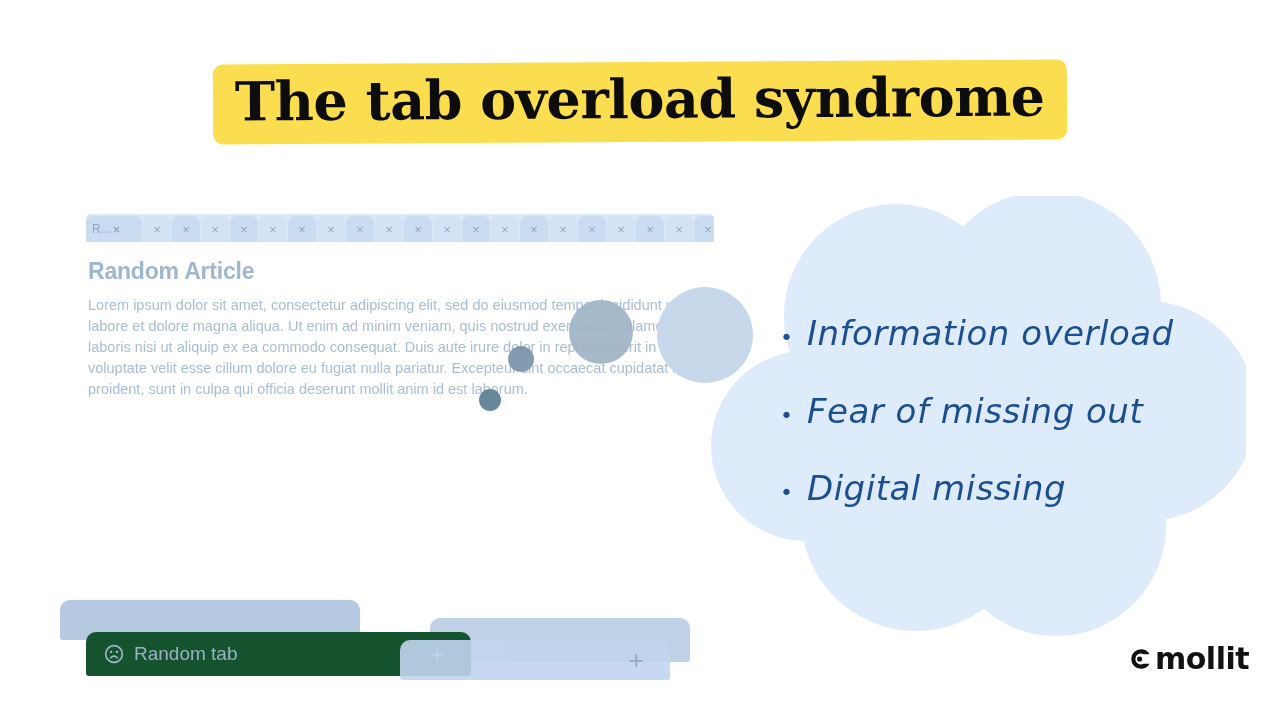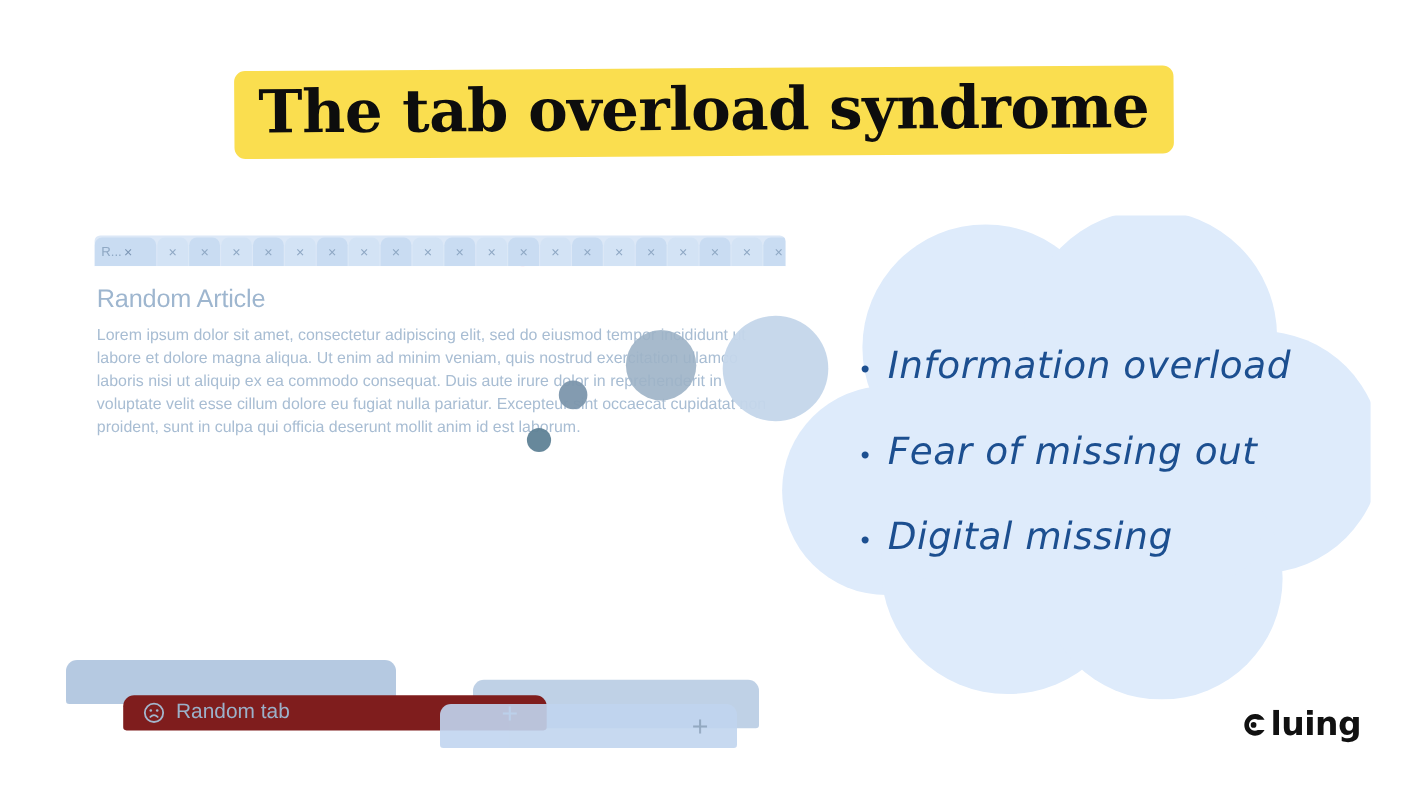--- a/index.html
+++ b/index.html
@@ -48,36 +48,36 @@
     background:#C9DCF2; border-radius:7px 7px 0 0; margin-right:1px;
     display:flex; align-items:center; justify-content:flex-start;
     padding-left:6px; gap:2px;
     color:#8FA8C4; font-size:12px; line-height:1;
   }
   .tab-first .lbl { font-size:12px; color:#8FA8C4; }
   .tab-first .x { font-size:13px; color:#7C96B5; }
 
   .page-body { position:absolute; left:0; top:28px; width:628px; height:432px; background:#fff; padding:16px 0 0 0; }
   .page-title {
-    font-size:23px; font-weight:400; color:#9EB6CF; letter-spacing:-0.2px;
+    font-size:23px; font-weight:700; color:#9EB6CF; letter-spacing:-0.2px;
     margin:0 0 10px 2px;
   }
   .page-para {
     font-size:14.5px; line-height:1.45; color:#A8BDD3; width:612px;
     margin-left:2px;
   }
 
   
   .bottom-bar {
     position:absolute; border-radius:10px 10px 3px 3px;
     display:flex; align-items:center;
   }
   .bb1 { left:60px;  top:600px; width:300px; height:40px; background:#A8BFDC; opacity:.85; }
   .bb2 { left:430px; top:618px; width:260px; height:44px; background:#AFC6E0; opacity:.8; }
-  .bb3 { left:86px;  top:632px; width:385px; height:32px; background:#7f1d1d;margin-left:26px; }
+  .bb3 { left:86px;  top:632px; width:385px; height:44px; background:#14532d; }
   .bb4 { left:400px; top:640px; width:270px; height:40px; background:#C1D5EF; opacity:.9; }
 
   .bb-label { display:flex; align-items:center; gap:10px; padding-left:18px; color:#9BB0C8; font-size:19px; }
   .favicon-sad { width:20px; height:20px; flex:0 0 20px; }
   .plus { margin-left:auto; margin-right:26px; color:#8FA5BE; font-size:26px; font-weight:300; line-height:1; }
 
   
   .decor { position:absolute; inset:0; pointer-events:none; }
 
   
@@ -311,16 +311,16 @@
       <span class="bullet-dot">•</span>
       <span class="bullet-text">Digital missing</span>
     </div>
   </div>
 
   <div class="logo">
     <svg width="26" height="26" viewBox="0 0 26 26" style="margin-right:1px;">
       <path d="M13 3.2a9.8 9.8 0 1 0 0 19.6 9.8 9.8 0 0 0 8.6-5.1h-6.1a5.4 5.4 0 1 1 0-9.4h6.1A9.8 9.8 0 0 0 13 3.2z" fill="#111"></path>
       <circle cx="11.6" cy="13" r="2.6" fill="#111"></circle>
     </svg>
-    <span class="logo-text">luing</span>
+    <span class="logo-text">mollit</span>
   </div>
 
 </div>
 
 </body></html>

